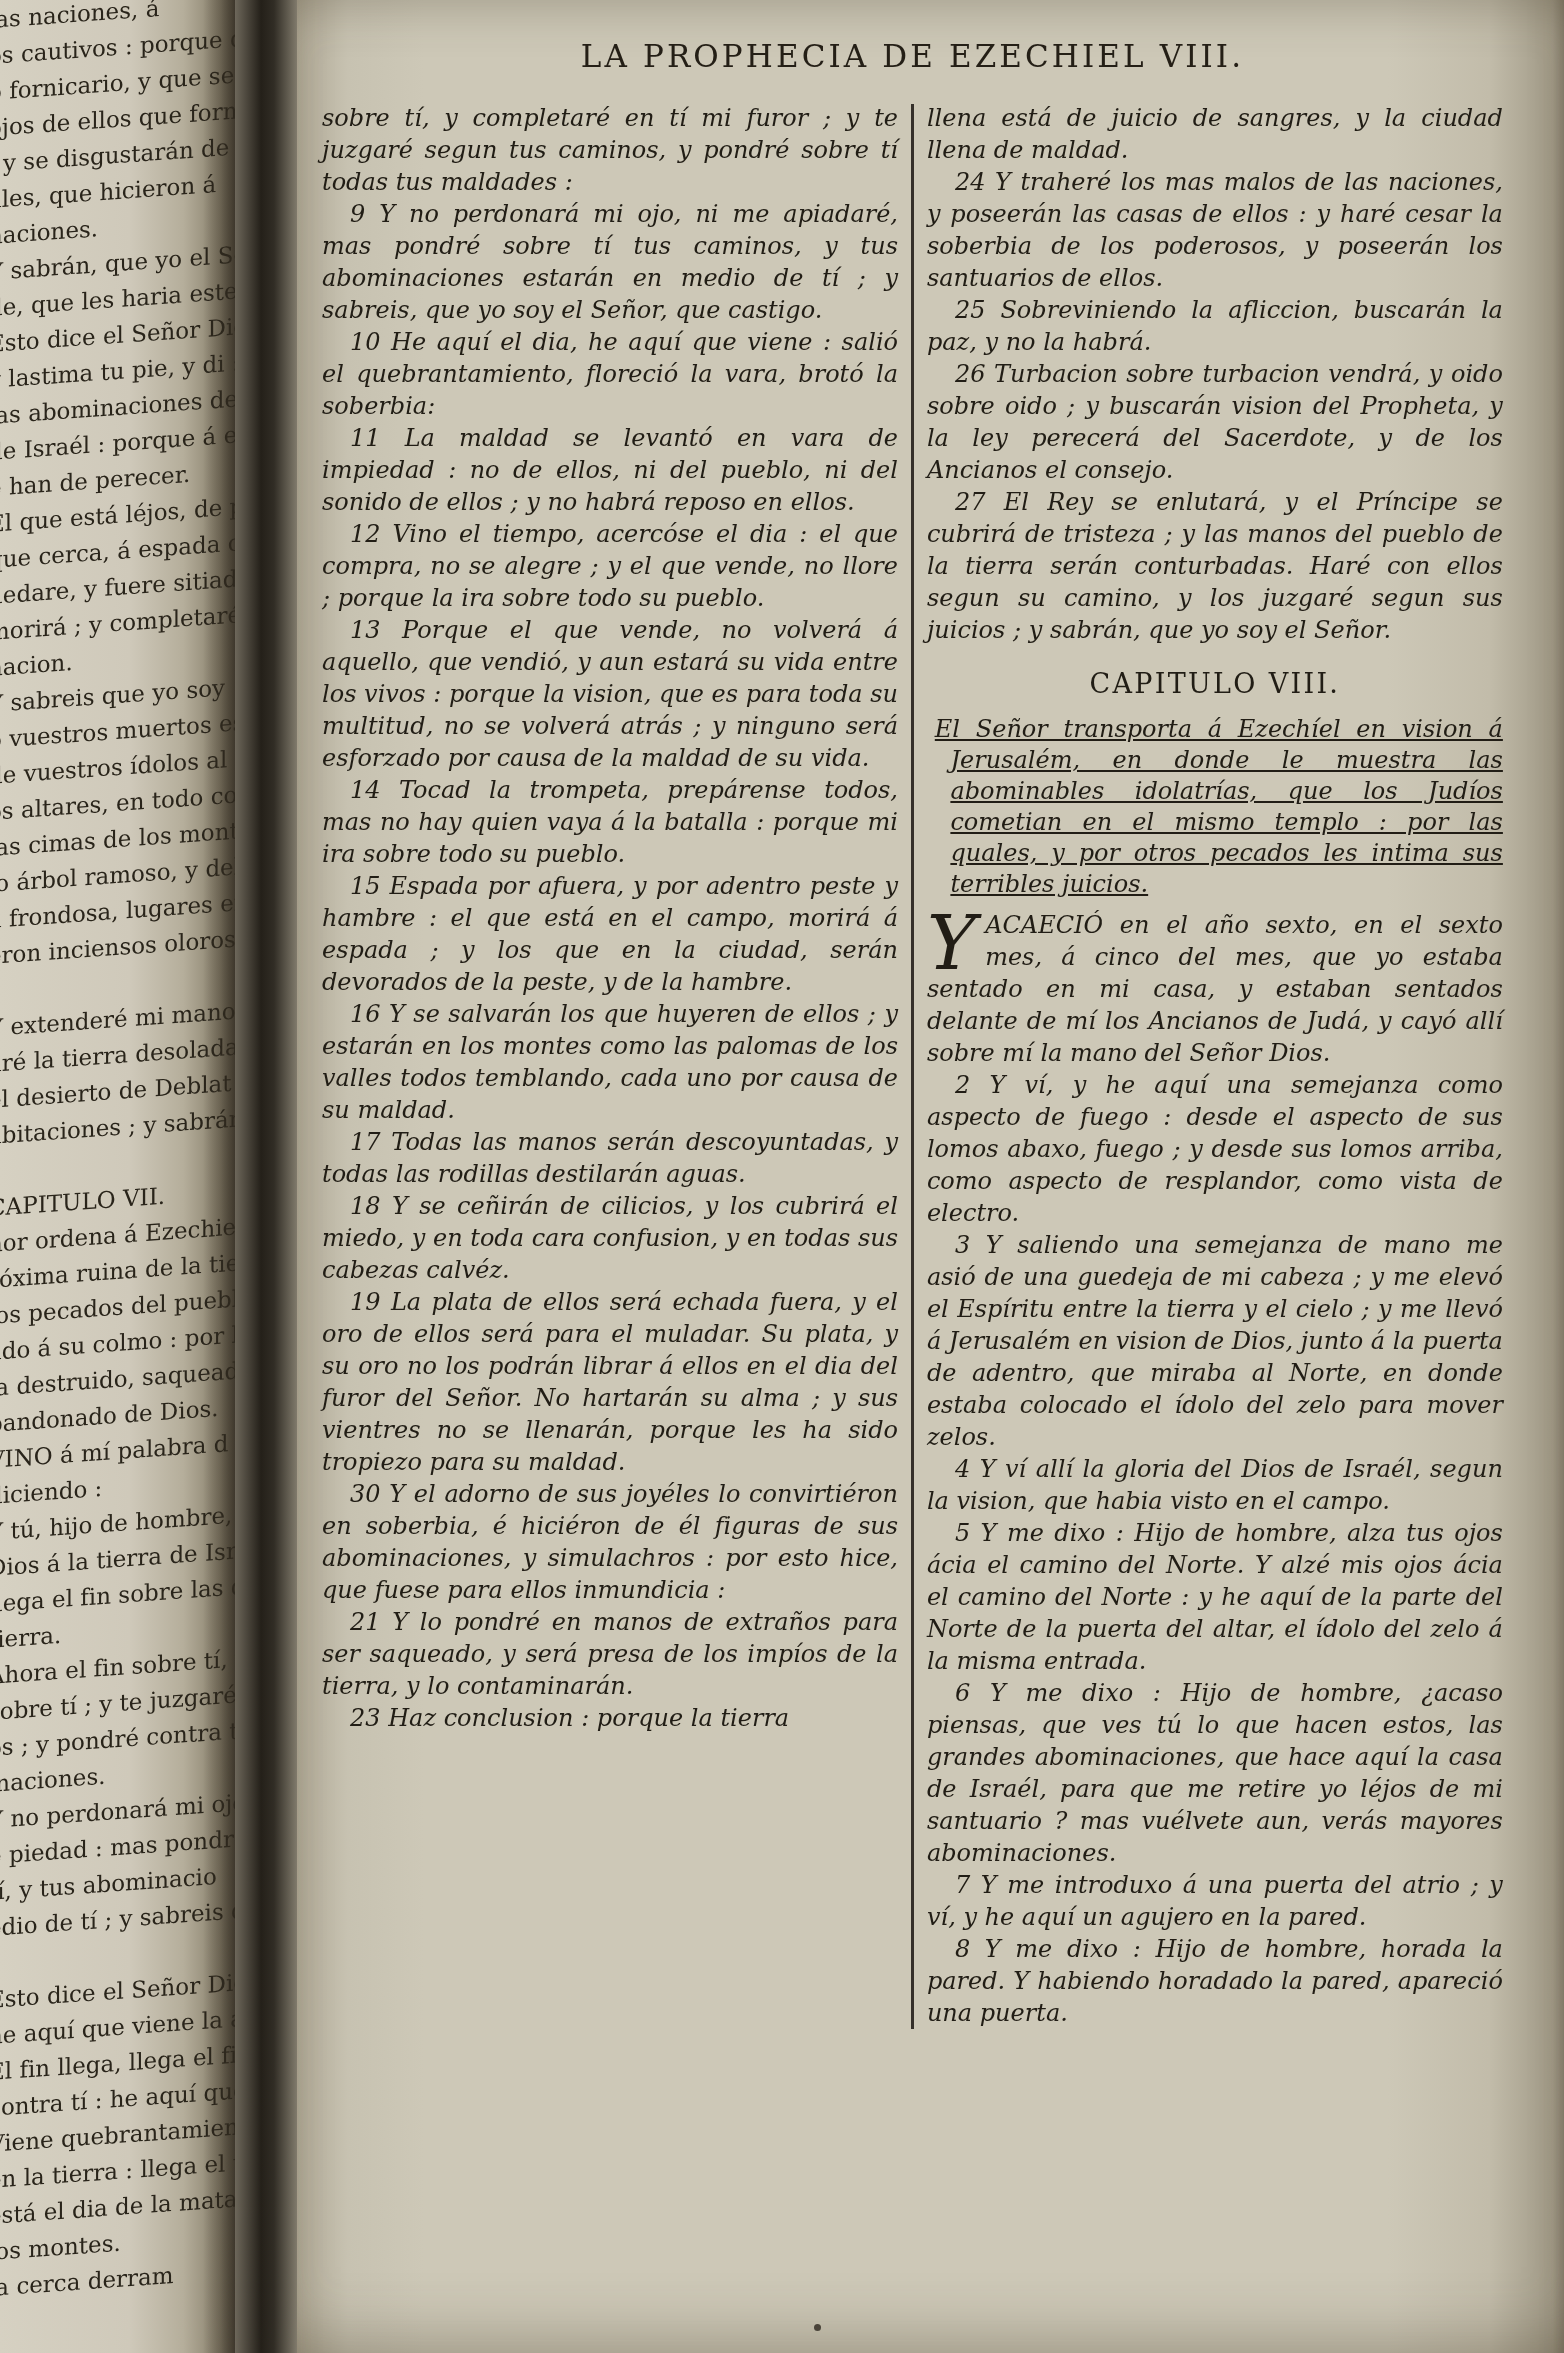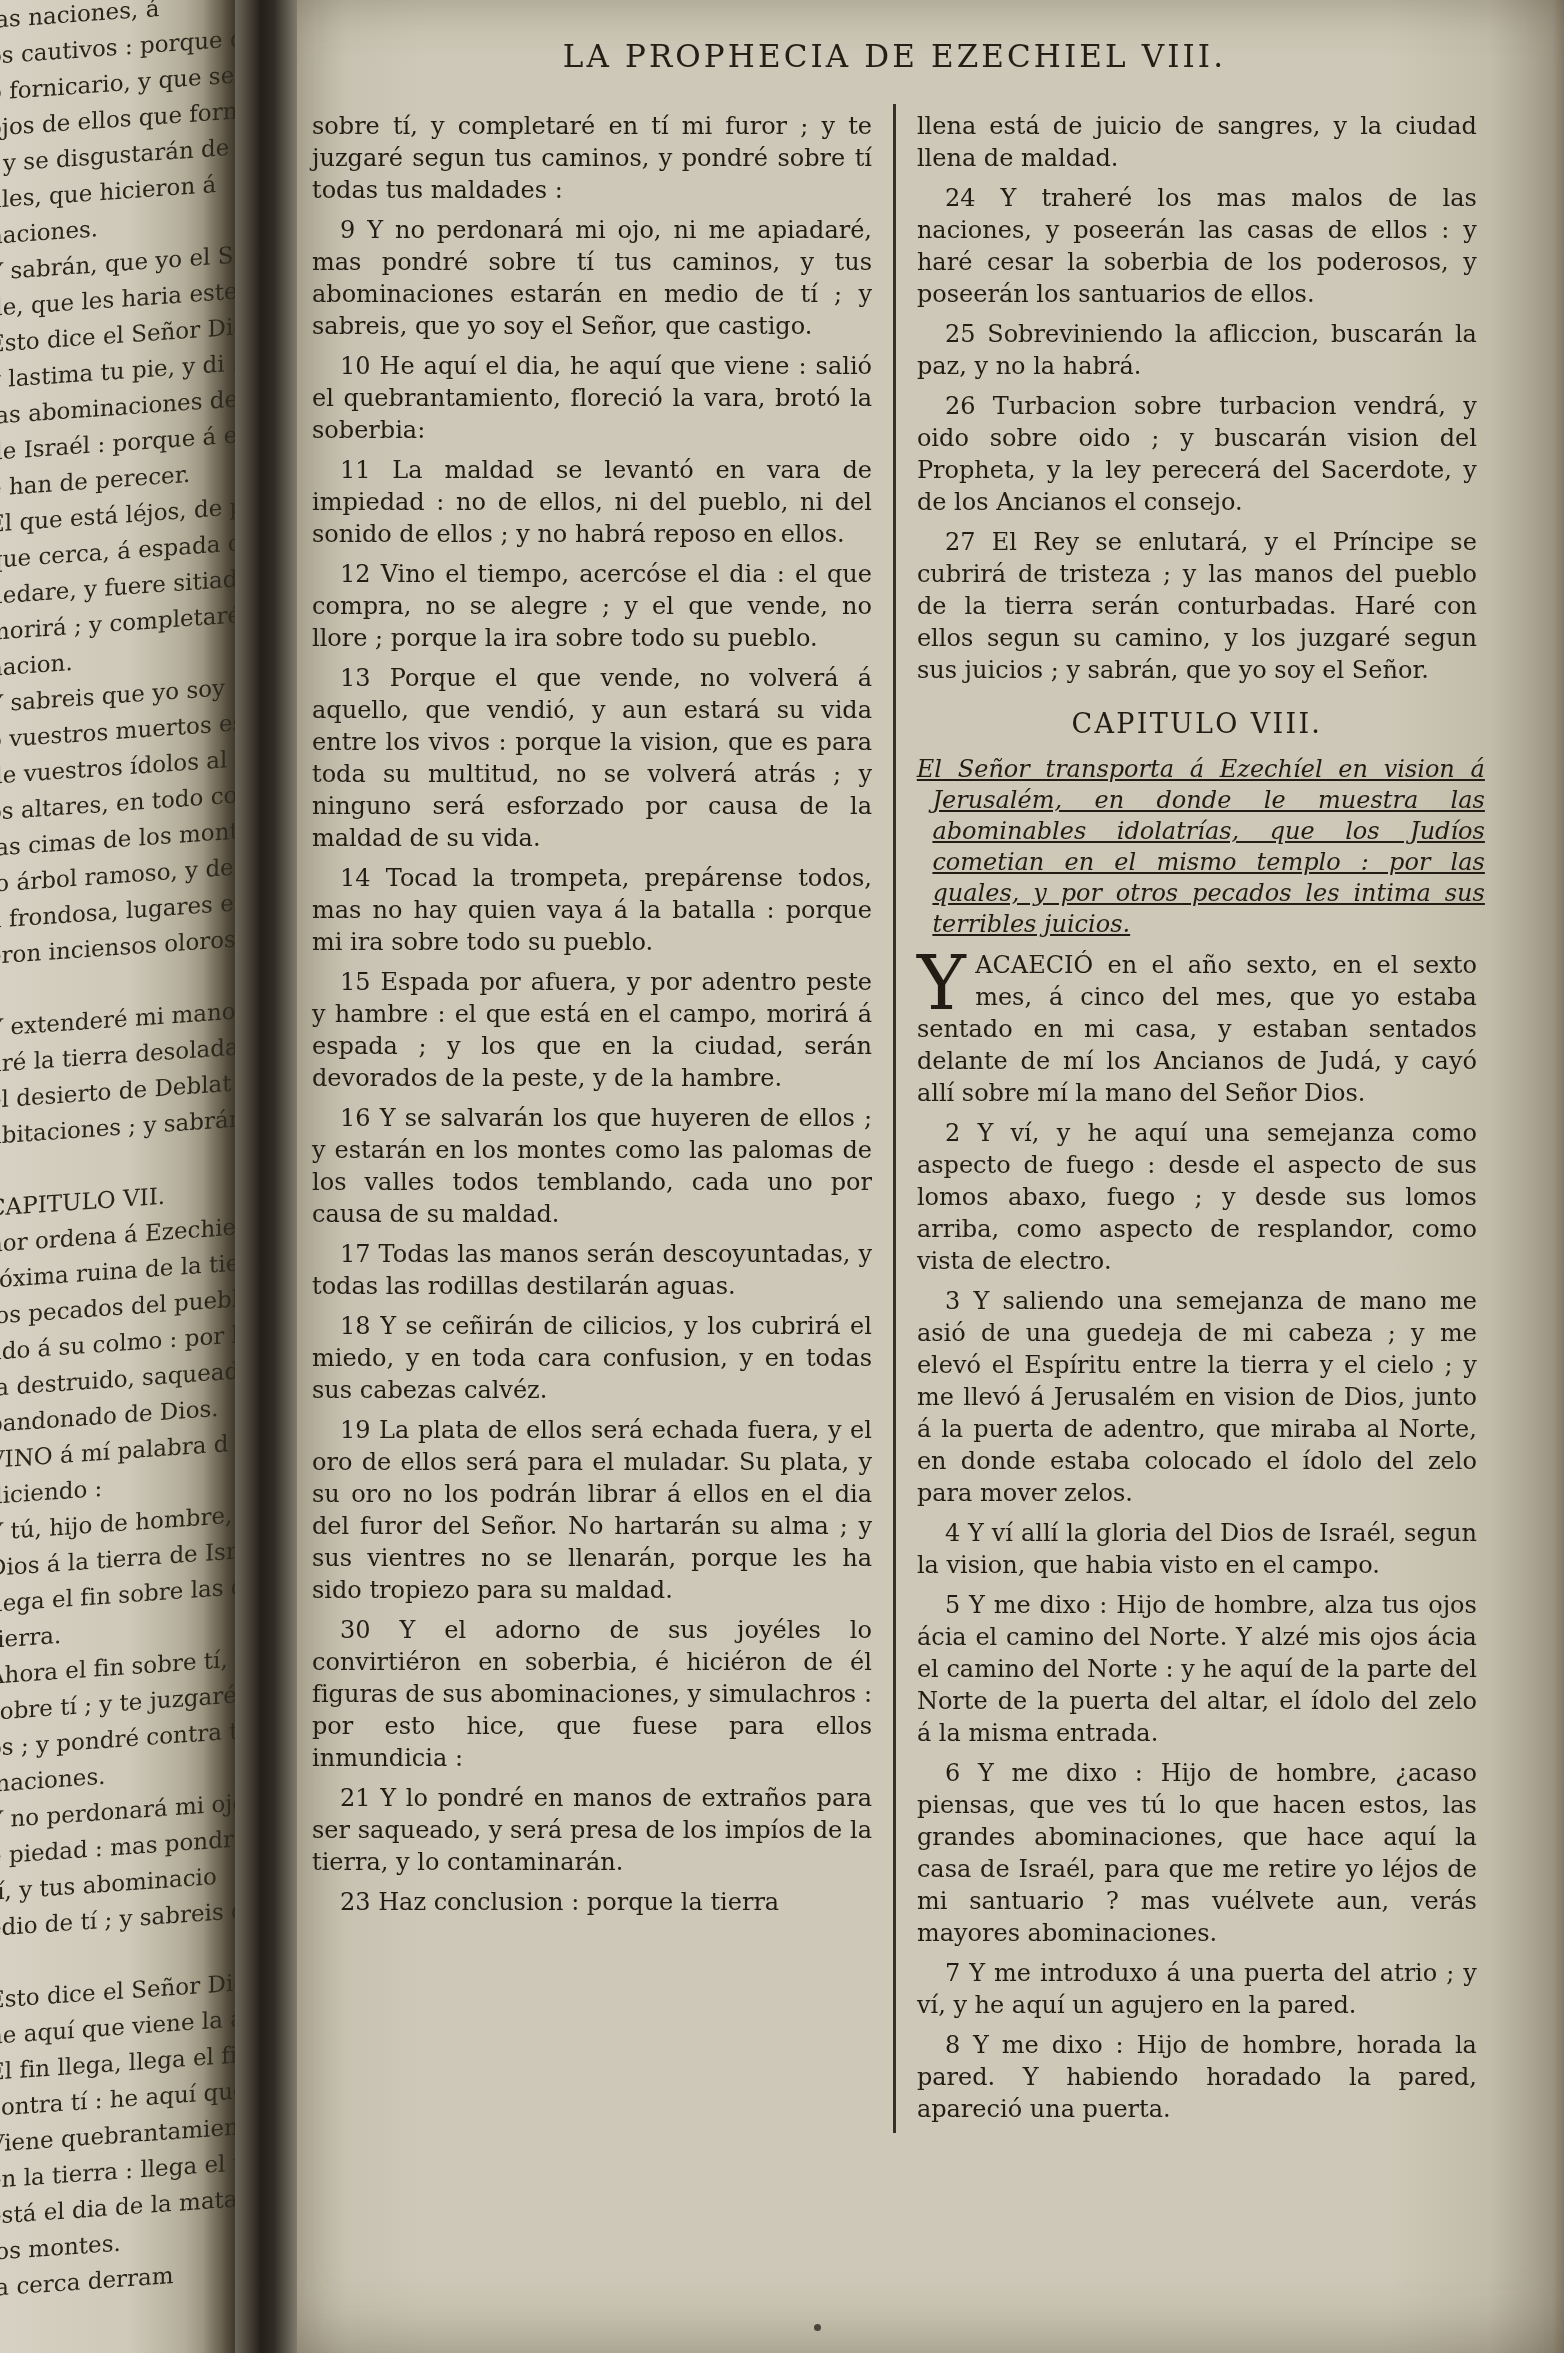--- a/index.html
+++ b/index.html
@@ -31,35 +31,35 @@
       rgba(90,82,66,.45) 78%, rgba(160,152,132,0) 100%);
   }
 
   
   .page {
     position:absolute; left:297px; top:0; right:0; bottom:0;
     background:linear-gradient(90deg,#b1aa97 0%,#c7c2b1 4%,#cdc8b7 10%,#cdc8b7 86%,#c2bcaa 94%,#a19a87 99%,#887f6e 100%);
     box-shadow:inset 0 31px 47px -23.5px rgba(70,60,40,.30),
                inset 0 -43px 63px -31px rgba(70,60,40,.38);
   }
-  .page-inner { position:absolute; left:7px; top:38px; width:1181px; }
+  .page-inner { position:absolute; left:25px; top:38px; width:1181px; }
 
   .running-head {
     text-align:center; font-size:31px; letter-spacing:3.1px;
     color:#241f16; margin:0 0 28px 0; white-space:nowrap;
   }
 
   .columns { display:flex; align-items:stretch; }
   .col {
     width:576px; font-size:24px; line-height:32px;
     text-align:justify; color:#211d15; hyphens:auto;
   }
   .divider { width:2.3px; background:#35302a; margin:1.6px 13.3px 0 13.3px; }
 
-  .verse { margin:8px; text-indent:28px; }
+  .verse { margin:0; text-indent:28px;font-style:italic; }
   .cont > .verse:first-child { text-indent:0; }
 
   .chapter-heading {
     text-align:center; font-size:27px; font-weight:normal;
     letter-spacing:2.3px; margin:22px 0 14px; color:#211d15;
   }
   .summary {
     font-style:italic; margin:0 0 9.4px; line-height:31px;
     padding-left:23.5px; text-indent:-15.6px; text-align:justify;text-decoration:underline;
   }

